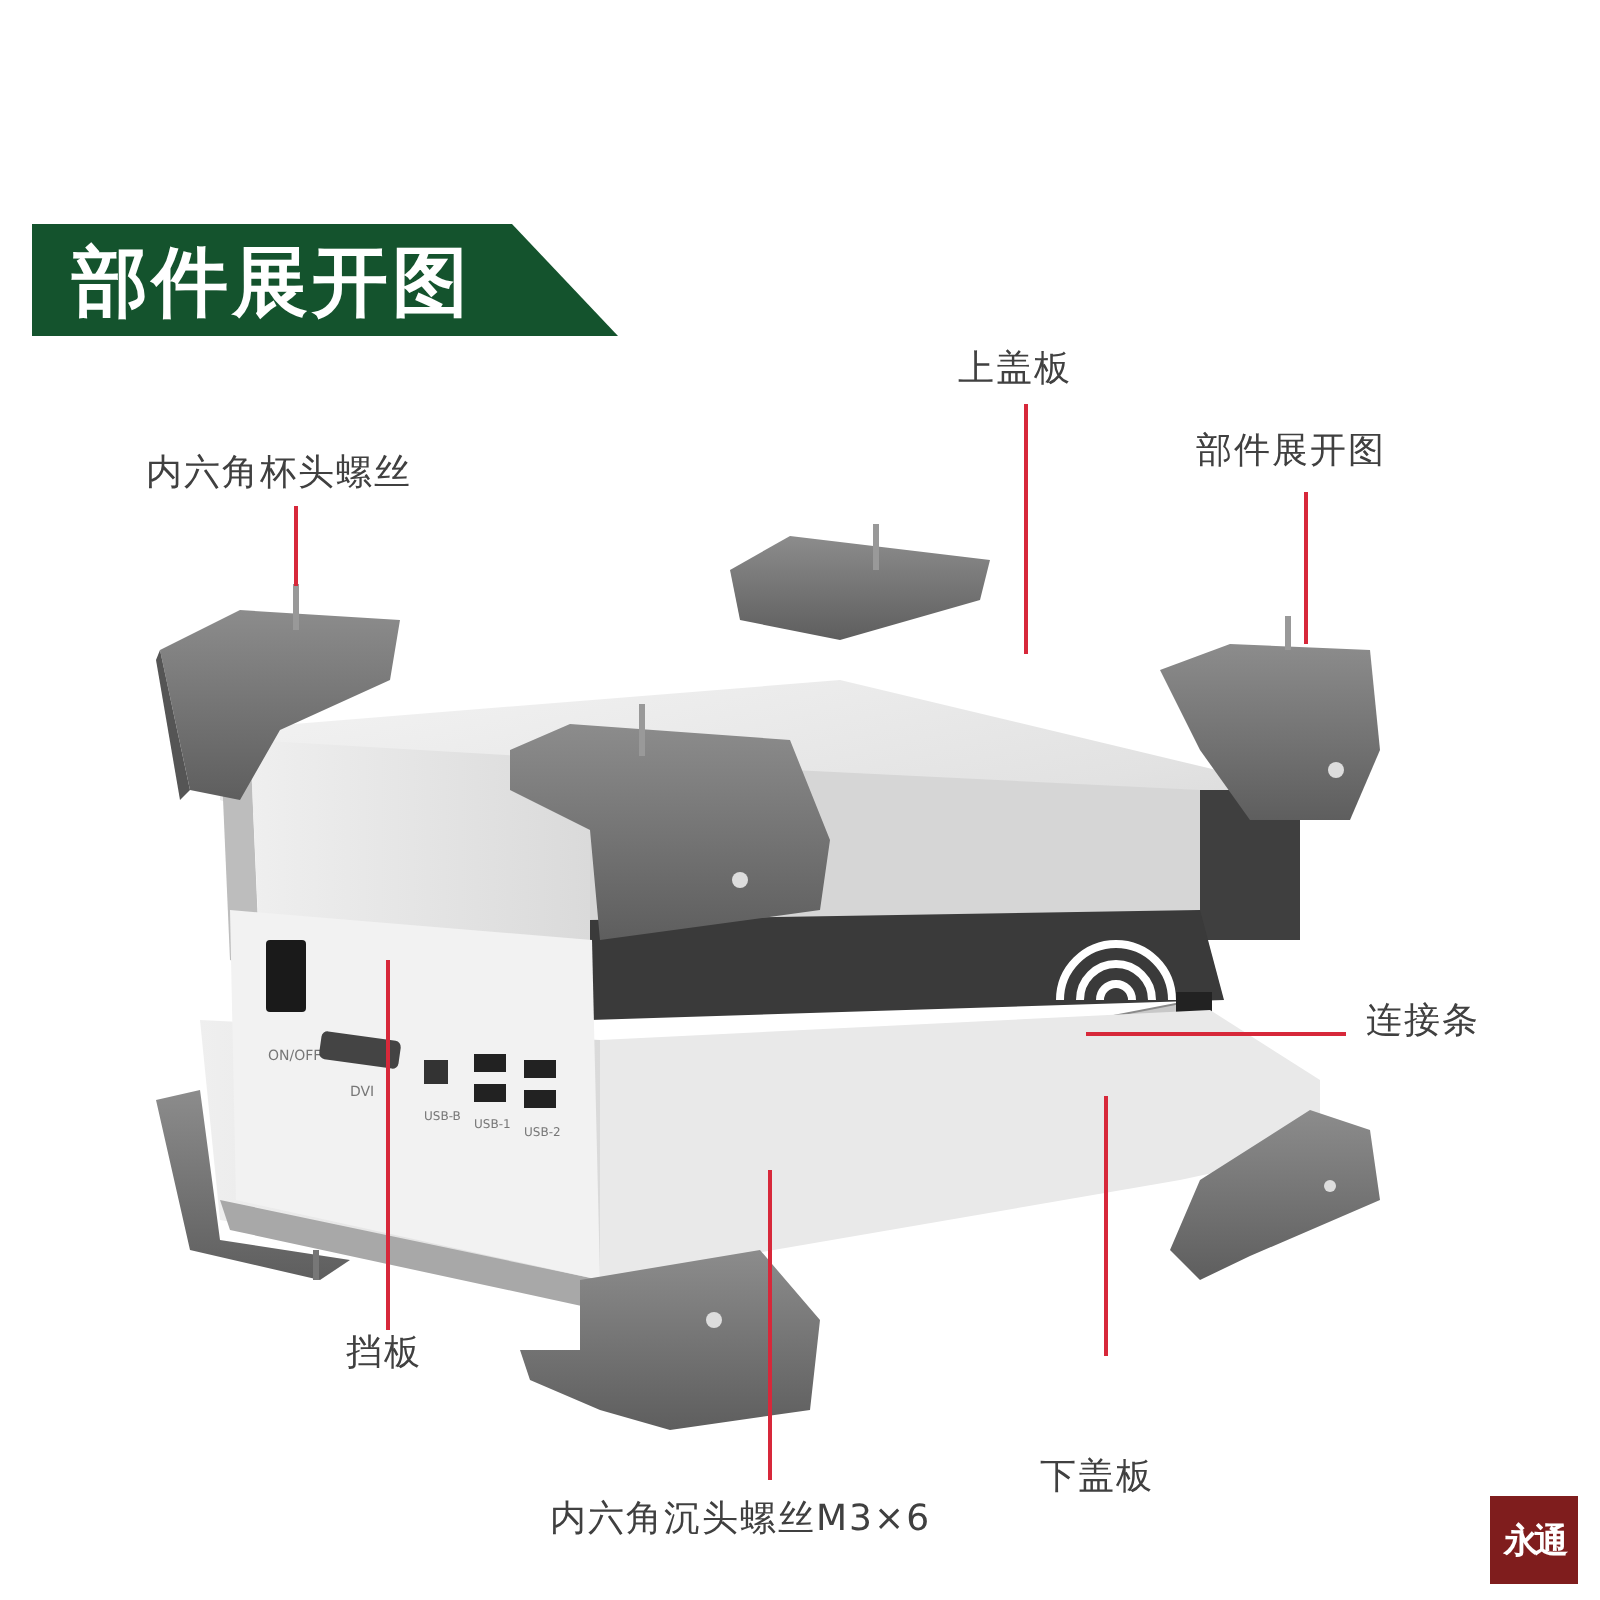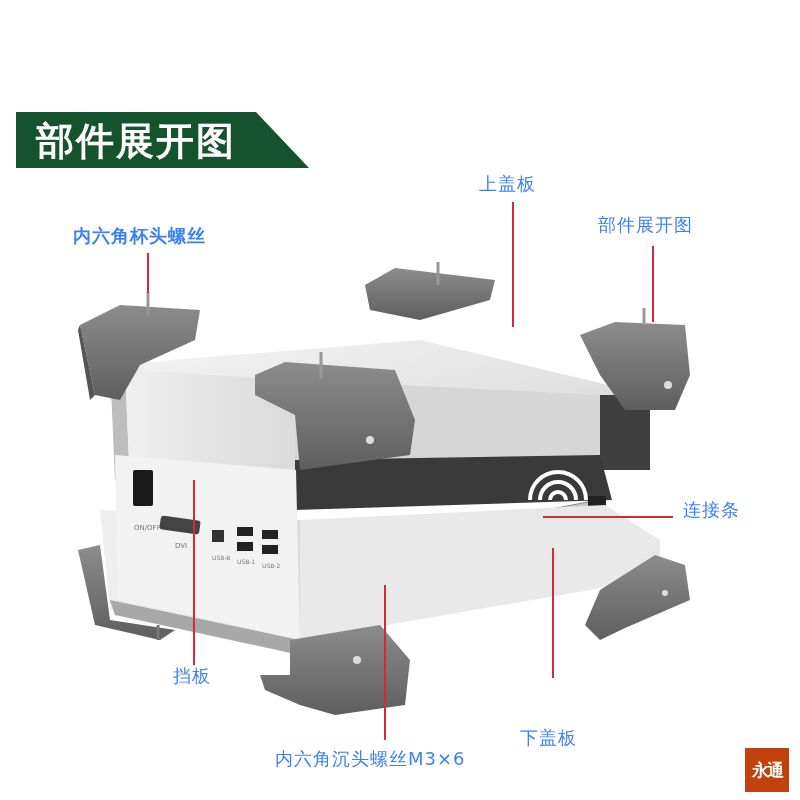--- a/index.html
+++ b/index.html
@@ -11,31 +11,31 @@
       background: #14532d;
       clip-path: polygon(0 0, 240px 0, 293px 56px, 0 56px);
     }
     .banner-title {
       position: absolute; left: 20px; top: 4px;
       font-size: 38px; font-weight: bold; color: #ffffff; letter-spacing: 2px;
       font-family: "DejaVu Sans", sans-serif;
     }
 
     .label {
-      position: absolute; font-size: 18px; color: #3b82f6; white-space: nowrap;
+      position: absolute; font-size: 18px; color: #404040; white-space: nowrap;
       letter-spacing: 1px;
     }
     .vline { position: absolute; width: 1.5px; background: #d7283a; }
     .hline { position: absolute; height: 1.5px; background: #d7283a; }
 
     .product { position: absolute; left: 0; top: 0; width: 800px; height: 800px; }
 
     .logo {
       position: absolute; left: 745px; top: 748px; width: 44px; height: 44px;
-      background: #c2410c; color: #ffffff; font-size: 17px; font-weight: bold;
+      background: #7f1d1d; color: #ffffff; font-size: 17px; font-weight: bold;
       display: flex; align-items: center; justify-content: center; letter-spacing: -2px;
     }
   </style>
 </head>
 <body>
 
 <div class="banner">
   <div class="banner-title">部件展开图</div>
 </div>
 
@@ -129,21 +129,21 @@
   <g>
     <polygon points="290,640 380,625 410,660 405,705 335,715 300,705 265,690 260,675 290,675" fill="url(#guard)"></polygon>
     <circle cx="357" cy="660" r="4" fill="#ddd"></circle>
   </g>
   <g>
     <polygon points="600,590 655,555 685,565 690,600 625,628 600,640 585,625" fill="url(#guard)"></polygon>
     <circle cx="665" cy="593" r="3" fill="#ddd"></circle>
   </g>
 </svg>
 
-<div class="label" style="left:73px; top:224px;font-weight:bold;">内六角杯头螺丝</div>
+<div class="label" style="left:73px; top:224px;">内六角杯头螺丝</div>
 <div class="vline" style="left:147px; top:253px; height:40px;"></div>
 
 <div class="label" style="left:479px; top:172px;">上盖板</div>
 <div class="vline" style="left:512px; top:202px; height:125px;"></div>
 
 <div class="label" style="left:598px; top:213px;">部件展开图</div>
 <div class="vline" style="left:652px; top:246px; height:76px;"></div>
 
 <div class="label" style="left:683px; top:498px;">连接条</div>
 <div class="hline" style="left:543px; top:516px; width:130px;"></div>

